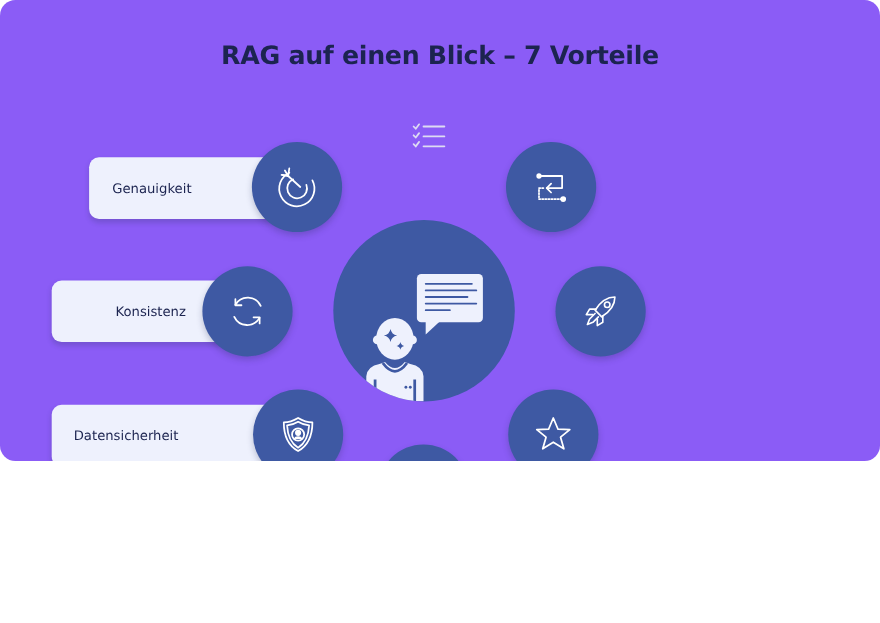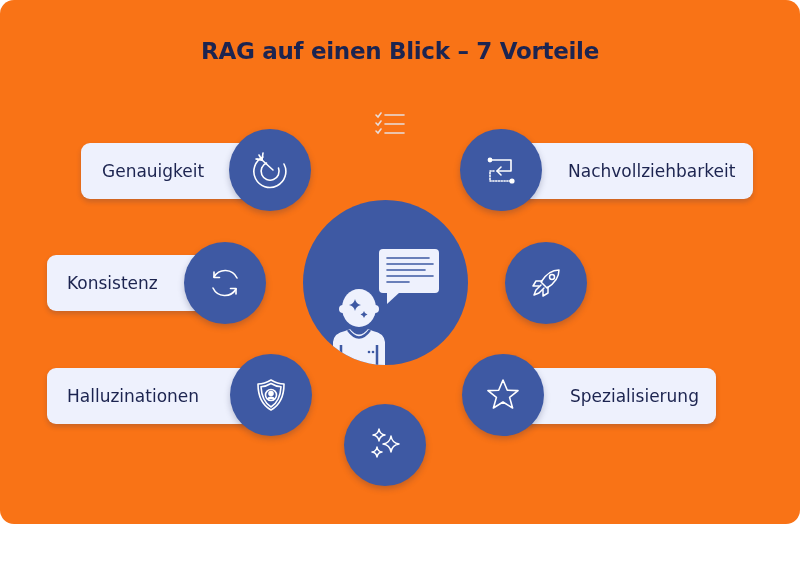--- a/index.html
+++ b/index.html
@@ -1,20 +1,20 @@
 <!DOCTYPE html>
 <html><head>
   <meta charset="utf-8">
   <style>
     html, body { margin: 0; padding: 0; background: #ffffff; }
     body { width: 800px; height: 566px; overflow: hidden; }
     .canvas {
       position: relative;
-      width: 800px; height: 524px;
-      background: #f97316;
+      width: 800px; height: 419px;
+      background: #8b5cf6;
       border-radius: 14px;
       overflow: hidden;
       font-family: "Liberation Sans", "DejaVu Sans", sans-serif;
       color: #1c2450;
     }
     .title {
       position: absolute; left: 0; top: 38px; width: 800px;
       text-align: center;
       font-family: "DejaVu Sans", sans-serif;
       font-weight: bold; font-size: 23px; letter-spacing: -0.3px;
@@ -24,21 +24,21 @@
       position: absolute; left: 374px; top: 112px; width: 32px; height: 24px; opacity: 0.9;
     }
     .card {
       position: absolute;
       height: 56px;
       background: #eef1fd;
       border-radius: 9px;
       box-shadow: 0 3px 5px rgba(40, 50, 90, 0.22);
       display: flex; align-items: center;
       font-family: "DejaVu Sans", sans-serif;
-      font-size: 17px; color: #1c2450;
+      font-size: 12px; color: #1c2450;
       box-sizing: border-box;
     }
     .card span { white-space: nowrap; }
     .circle {
       position: absolute;
       width: 82px; height: 82px; border-radius: 50%;
       background: #3e59a3;
       box-shadow: 0 3px 6px rgba(30, 40, 80, 0.25);
       display: flex; align-items: center; justify-content: center;
     }
@@ -81,71 +81,65 @@
     <svg viewBox="0 0 46 46" fill="none" stroke="#ffffff" stroke-width="1.6" stroke-linecap="round" stroke-linejoin="round">
       <path d="M16 10 A16 16 0 1 0 37 17"></path>
       <path d="M19.5 16 A9 9 0 1 0 31.5 21"></path>
       <line x1="15" y1="13" x2="26" y2="23"></line>
       <path d="M12 8 l3 5 l-5 -1"></path>
       <path d="M16 6 l-1 7"></path>
       <path d="M9 12 l6 1"></path>
     </svg>
   </div>
 
-  <div class="card" style="left:47px; top:255px; width:160px; padding-left:20px;">
+  <div class="card" style="left:47px; top:255px; width:160px; padding-left:20px;justify-content:center;">
     <span>Konsistenz</span>
   </div>
   <div class="circle" style="left:184px; top:242px;">
     <svg viewBox="0 0 46 46" fill="none" stroke="#ffffff" stroke-width="1.6" stroke-linecap="round" stroke-linejoin="round">
       <path d="M12 17 A13 13 0 0 1 35 18"></path>
       <path d="M12 12 l0 5.5 l5.5 0"></path>
       <path d="M34 29 A13 13 0 0 1 11 28"></path>
       <path d="M34 34 l0 -5.5 l-5.5 0"></path>
     </svg>
   </div>
 
   <div class="card" style="left:47px; top:368px; width:205px; padding-left:20px;">
-    <span>Halluzinationen</span>
+    <span>Datensicherheit</span>
   </div>
   <div class="circle" style="left:230px; top:354px;">
     <svg viewBox="0 0 46 46" fill="none" stroke="#ffffff" stroke-width="1.6" stroke-linejoin="round">
       <path d="M23 8 C18 11 14 12 10 12 C10 24 14 33 23 38 C32 33 36 24 36 12 C32 12 28 11 23 8 Z"></path>
       <path d="M23 11.5 C19 14 16 14.5 13 14.8 C13.5 24 16.5 31 23 35 C29.5 31 32.5 24 33 14.8 C30 14.5 27 14 23 11.5 Z"></path>
       <circle cx="23" cy="23" r="5.5"></circle>
       <circle cx="23" cy="21.5" r="2" fill="#ffffff"></circle>
       <path d="M19.8 27 C20.8 24.8 25.2 24.8 26.2 27" fill="#ffffff"></path>
     </svg>
   </div>
 
-  <div class="card" style="left:520px; top:143px; width:233px; padding-left:48px;">
-    <span>Nachvollziehbarkeit</span>
-  </div>
   <div class="circle" style="left:460px; top:129px;">
     <svg viewBox="0 0 46 46" fill="none" stroke="#ffffff" stroke-width="1.6" stroke-linecap="round" stroke-linejoin="round">
       <circle cx="12" cy="13" r="1.6" fill="#ffffff"></circle>
       <path d="M12 13 L33 13 L33 24 L19 24"></path>
       <path d="M23 20 L19 24 L23 28"></path>
       <path d="M16 24 L12 24 L12 34 L33 34" stroke-dasharray="1.2 1.6"></path>
       <circle cx="34" cy="34" r="1.8" fill="#ffffff"></circle>
     </svg>
   </div>
 
   <div class="circle" style="left:505px; top:242px;">
     <svg viewBox="0 0 46 46" fill="none" stroke="#ffffff" stroke-width="1.5" stroke-linecap="round" stroke-linejoin="round">
       <path d="M36 10 C29 10 23 14 18 22 L24 28 C32 23 36 17 36 10 Z"></path>
       <circle cx="29" cy="17" r="2.5"></circle>
       <path d="M19 21 L13 21 L10 26 L16 26"></path>
       <path d="M25 27 L25 33 L20 36 L20 30"></path>
       <path d="M18 25 L13 30 L11 35 L16 33 L21 28"></path>
     </svg>
   </div>
 
-  <div class="card" style="left:520px; top:368px; width:196px; padding-left:50px;">
-    <span>Spezialisierung</span>
-  </div>
   <div class="circle" style="left:462px; top:354px;">
     <svg viewBox="0 0 46 46" fill="none" stroke="#ffffff" stroke-width="1.6" stroke-linejoin="round">
       <path d="M23 8 L27.3 18.2 L38 18.6 L29.6 25.4 L32.6 36 L23 30 L13.4 36 L16.4 25.4 L8 18.6 L18.7 18.2 Z"></path>
     </svg>
   </div>
 
   <div class="circle" style="left:344px; top:404px;">
     <svg viewBox="0 0 46 46" fill="none" stroke="#ffffff" stroke-width="1.5" stroke-linejoin="round">
       <path d="M17 7 Q17.8 12.2 23 13 Q17.8 13.8 17 19 Q16.2 13.8 11 13 Q16.2 12.2 17 7 Z"></path>
       <path d="M29 14 Q30 21 37 22 Q30 23 29 30 Q28 23 21 22 Q28 21 29 14 Z"></path>

